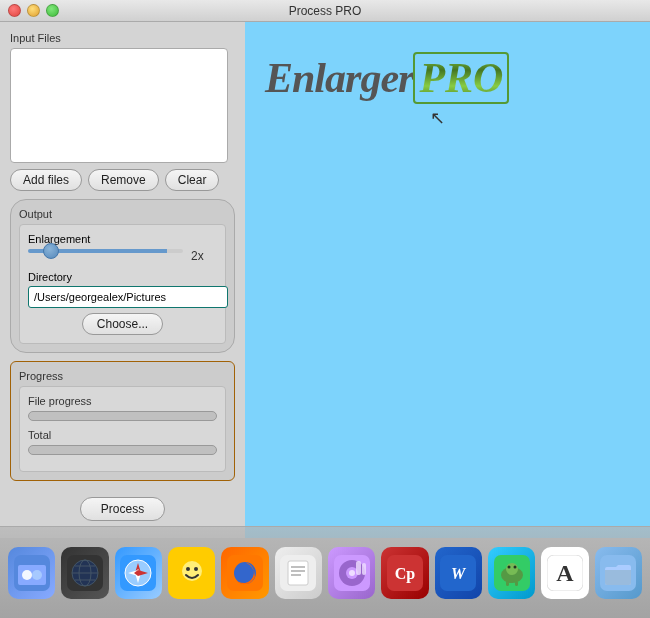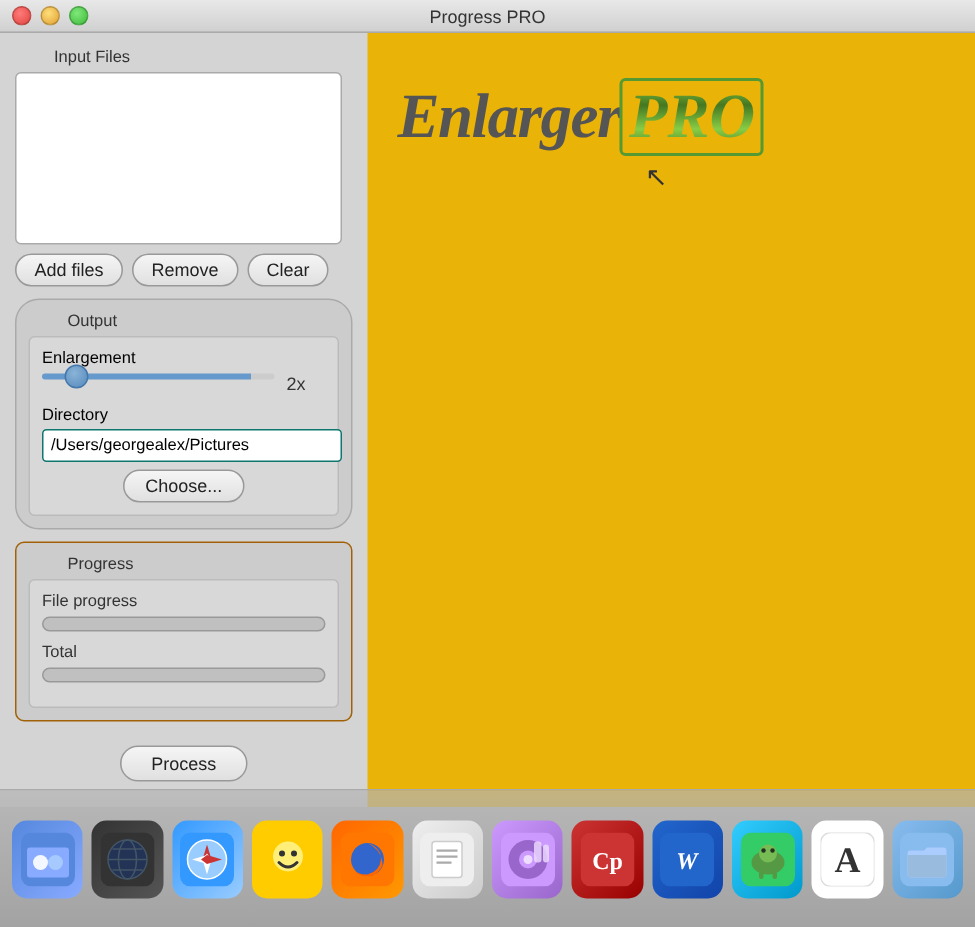--- a/index.html
+++ b/index.html
@@ -71,21 +71,20 @@
       padding: 10px;
       display: flex;
       flex-direction: column;
       gap: 8px;
     }
 
     .section-label {
       font-size: 11px;
       color: #333;
       margin-bottom: 4px;
-      margin-left: 26px;
     }
 
     
     .input-files-section {}
 
     .file-list {
       width: 218px;
       height: 115px;
       background: white;
       border: 1px solid #aaa;
@@ -246,21 +245,21 @@
       border-radius: 12px;
       padding: 4px 20px;
       font-size: 12px;
       cursor: pointer;
       color: #222;
     }
 
     
     .right-panel {
       flex: 1;
-      background: #eab308;
+      background: #7dd3fc;
       display: flex;
       flex-direction: column;
       align-items: flex-start;
       padding: 20px;
       position: relative;
     }
 
     
     .logo-area {
       display: flex;
@@ -346,21 +345,21 @@
   </style>
 </head>
 <body>
 
 <div class="title-bar">
   <div class="traffic-lights">
     <div class="traffic-light close"></div>
     <div class="traffic-light minimize"></div>
     <div class="traffic-light maximize"></div>
   </div>
-  <span class="title-bar-text">Progress PRO</span>
+  <span class="title-bar-text">Process PRO</span>
 </div>
 
 <div class="main-content">
 
   <div class="left-panel">
 
     <div class="input-files-section">
       <div class="section-label">Input Files</div>
       <div class="file-list"></div>
       <div class="button-row">

